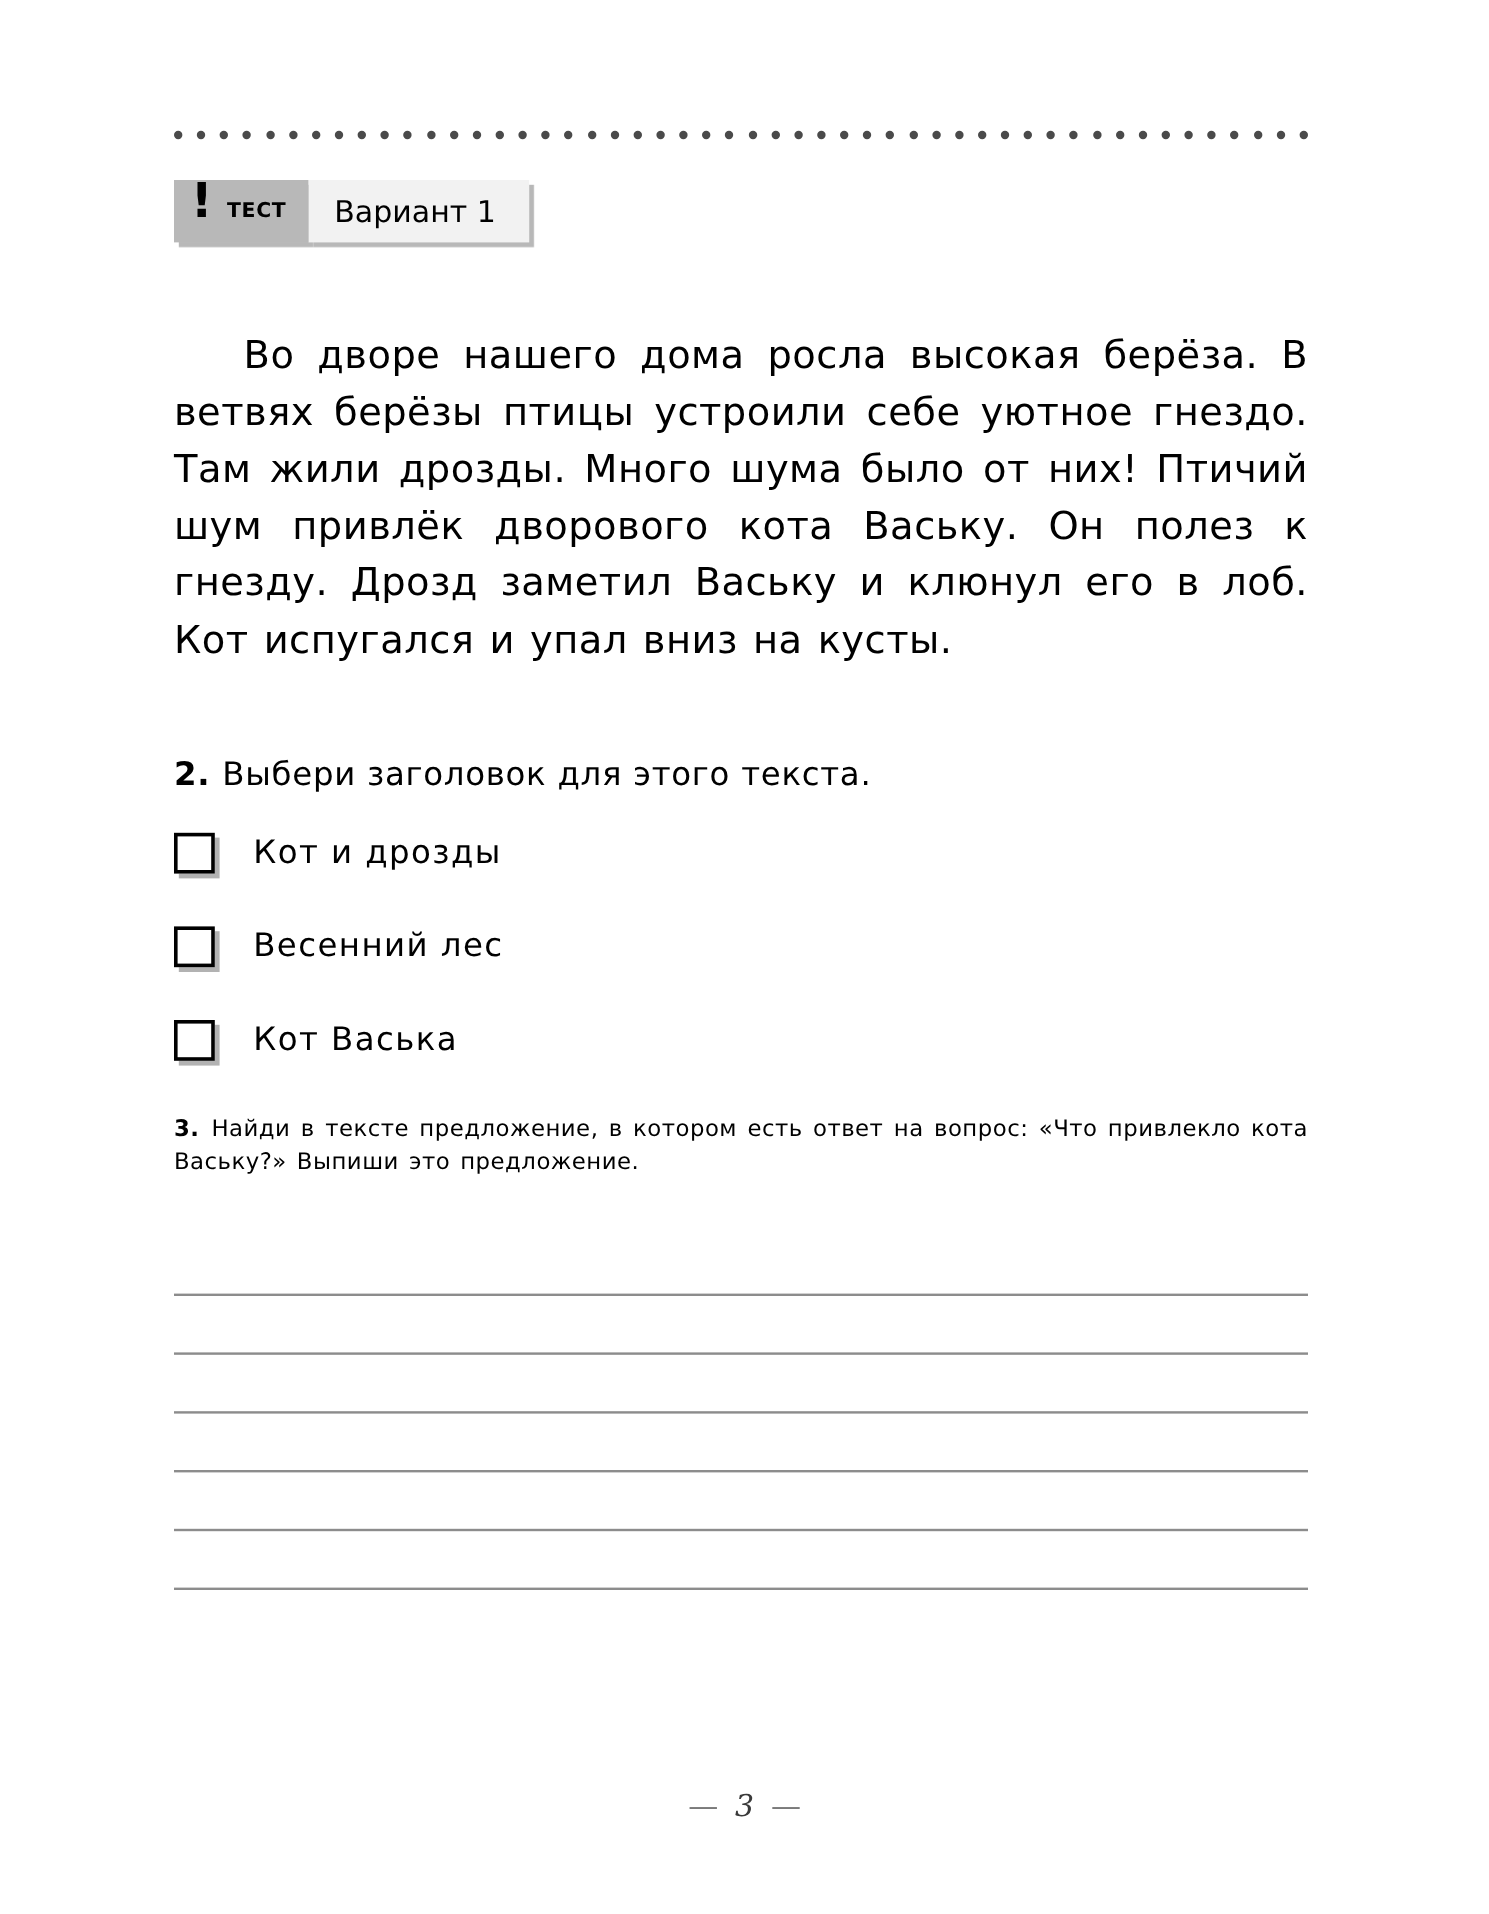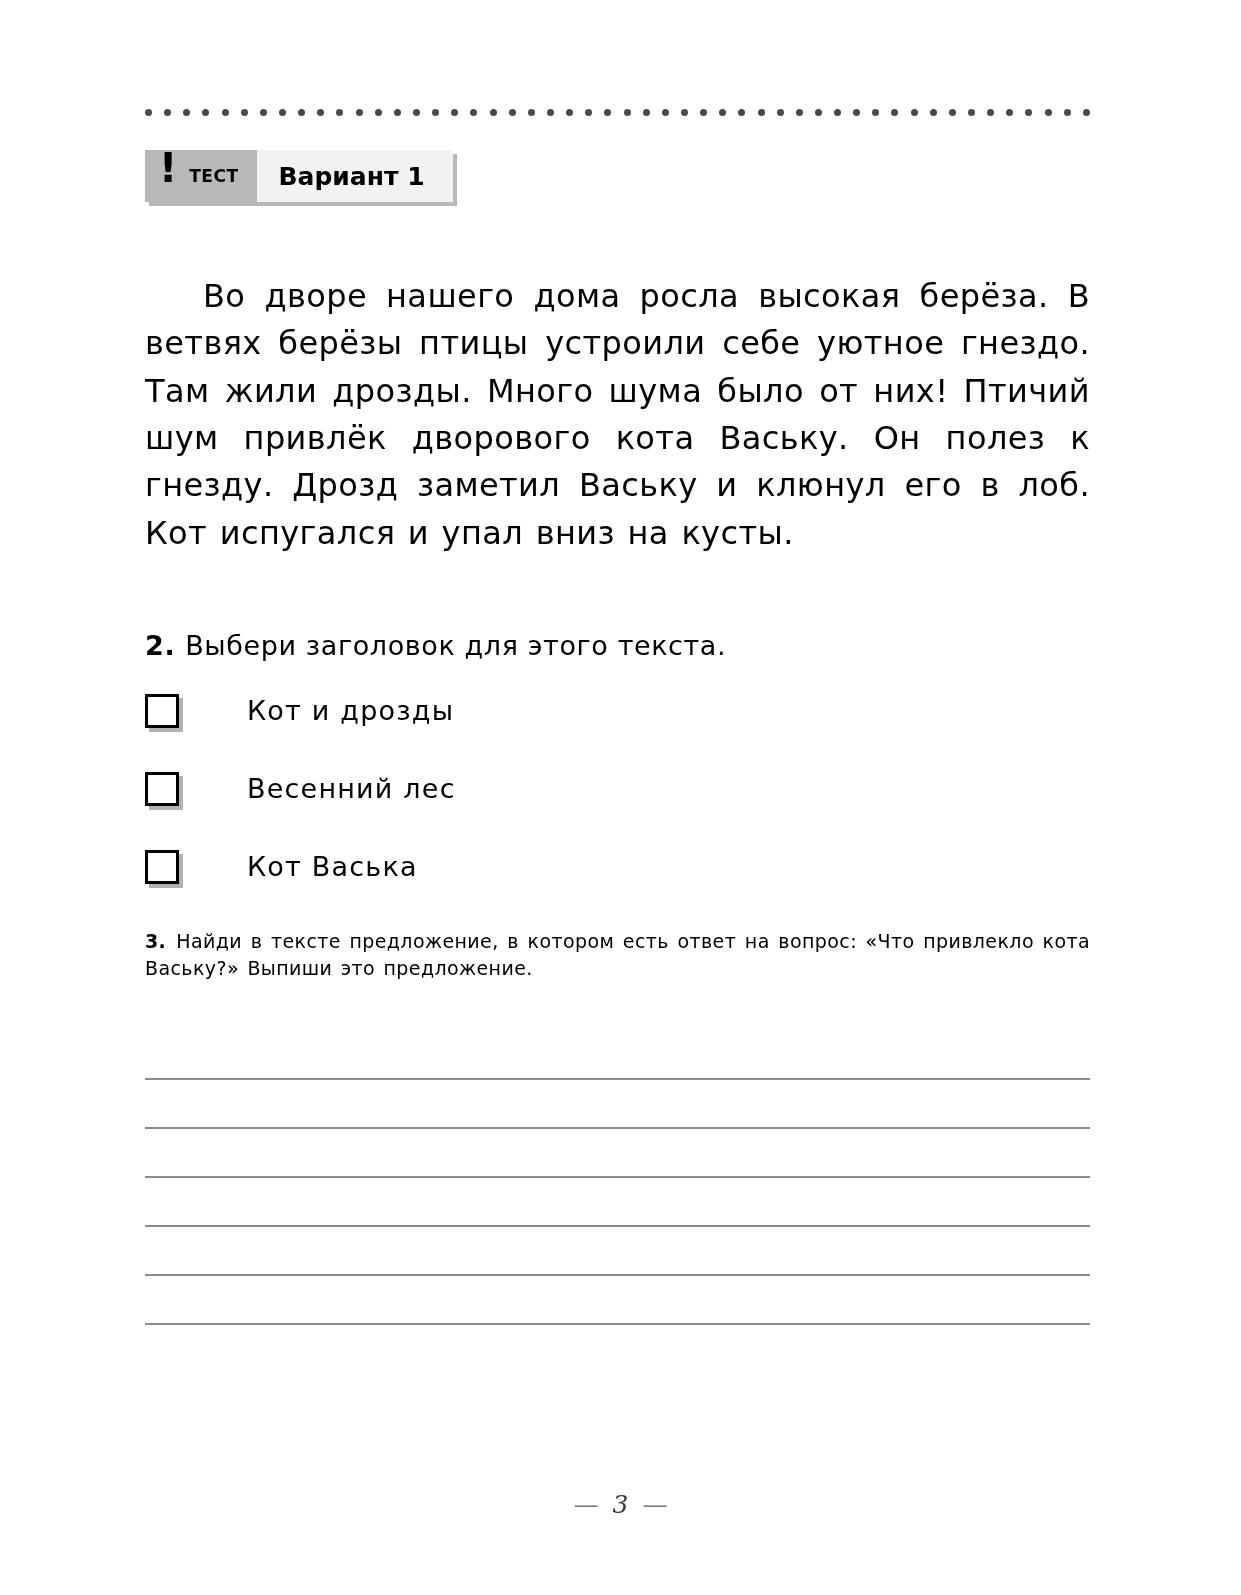--- a/index.html
+++ b/index.html
@@ -73,21 +73,21 @@
     font-size: 17px;
     letter-spacing: 0.5px;
   }
   .banner-right {
     background: #f2f2f2;
     display: flex;
     align-items: center;
     padding: 0 28px 0 22px;
   }
   .banner-variant {
-    font-weight: bold;
+    font-weight: normal;
     font-size: 25px;
   }
 
   
   .content {
     position: absolute;
     left: 145px;
     top: 255px;
     width: 945px;
   }
@@ -121,21 +121,20 @@
   .q2 .task-head { font-size: 27px; }
 
   
   .options {
     margin-top: 30px;
   }
   .option-row {
     display: flex;
     align-items: center;
     margin-bottom: 44px;
-    gap: 36px;
   }
   .checkbox {
     width: 34px;
     height: 34px;
     border: 3px solid #000;
     box-sizing: border-box;
     box-shadow: 4px 4px 0 rgba(0,0,0,0.30);
     flex: 0 0 auto;
     background: #fff;
   }

